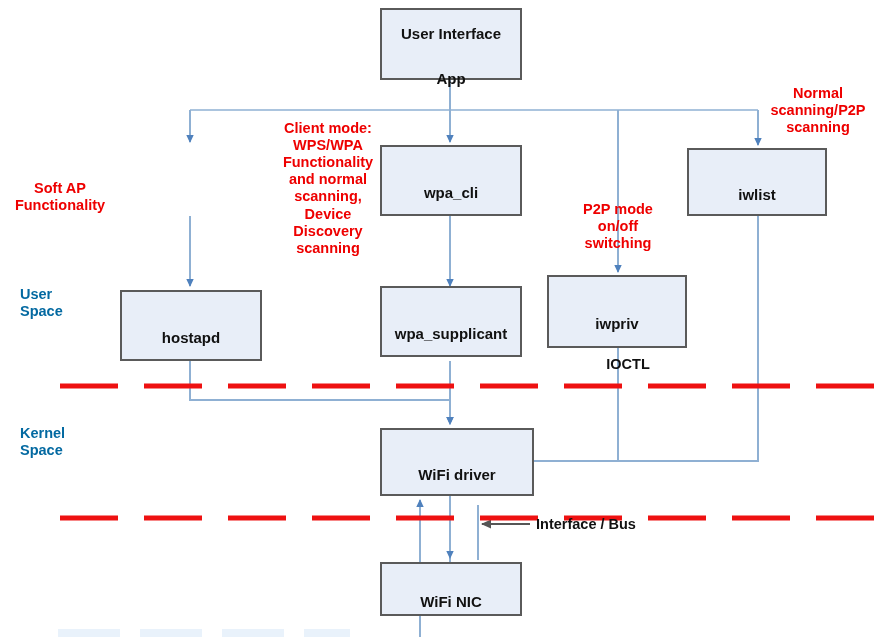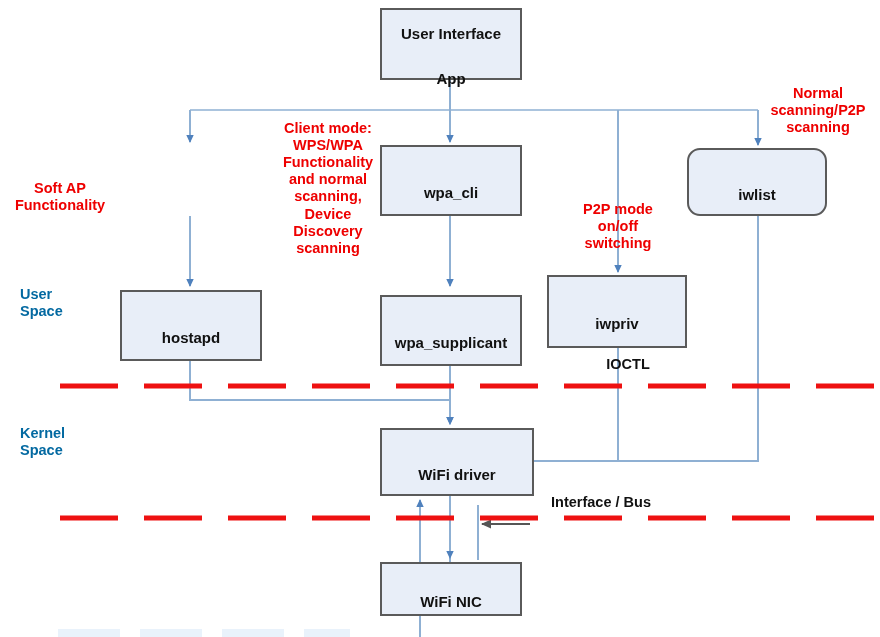--- a/index.html
+++ b/index.html
@@ -125,29 +125,29 @@
       <span>User Interface</span>
       <span>App</span>
     </div>
   </div>
 
 
   <div class="node" style="left:380px; top:145px; width:142px; height:71px;">
     <span>wpa_cli</span>
   </div>
 
-  <div class="node" style="left:687px; top:148px; width:140px; height:68px;border-radius:13px;">
+  <div class="node" style="left:687px; top:148px; width:140px; height:68px;">
     <span>iwlist</span>
   </div>
 
   <div class="node" style="left:120px; top:290px; width:142px; height:71px;">
     <span>hostapd</span>
   </div>
 
-  <div class="node" style="left:380px; top:295px; width:142px; height:71px;">
+  <div class="node" style="left:380px; top:286px; width:142px; height:71px;">
     <span>wpa_supplicant</span>
   </div>
 
   <div class="node" style="left:547px; top:275px; width:140px; height:73px;">
     <span>iwpriv</span>
   </div>
 
   <div class="node" style="left:380px; top:428px; width:154px; height:68px;">
     <span>WiFi driver</span>
   </div>
@@ -177,15 +177,15 @@
 scanning</div>
 
   <div class="anno anno-blue" style="left:20px; top:286px; width:82px; white-space:pre-line; text-align:left;">User
 Space</div>
 
   <div class="anno anno-blue" style="left:20px; top:425px; width:92px; white-space:pre-line; text-align:left;">Kernel
 Space</div>
 
   <div class="anno anno-black" style="left:596px; top:356px; width:64px;">IOCTL</div>
 
-  <div class="anno anno-black" style="left:536px; top:494px; width:130px; text-align:center;">Interface / Bus</div>
+  <div class="anno anno-black" style="left:536px; top:516px; width:130px; text-align:left;">Interface / Bus</div>
 
 </div>
 
 </body></html>

